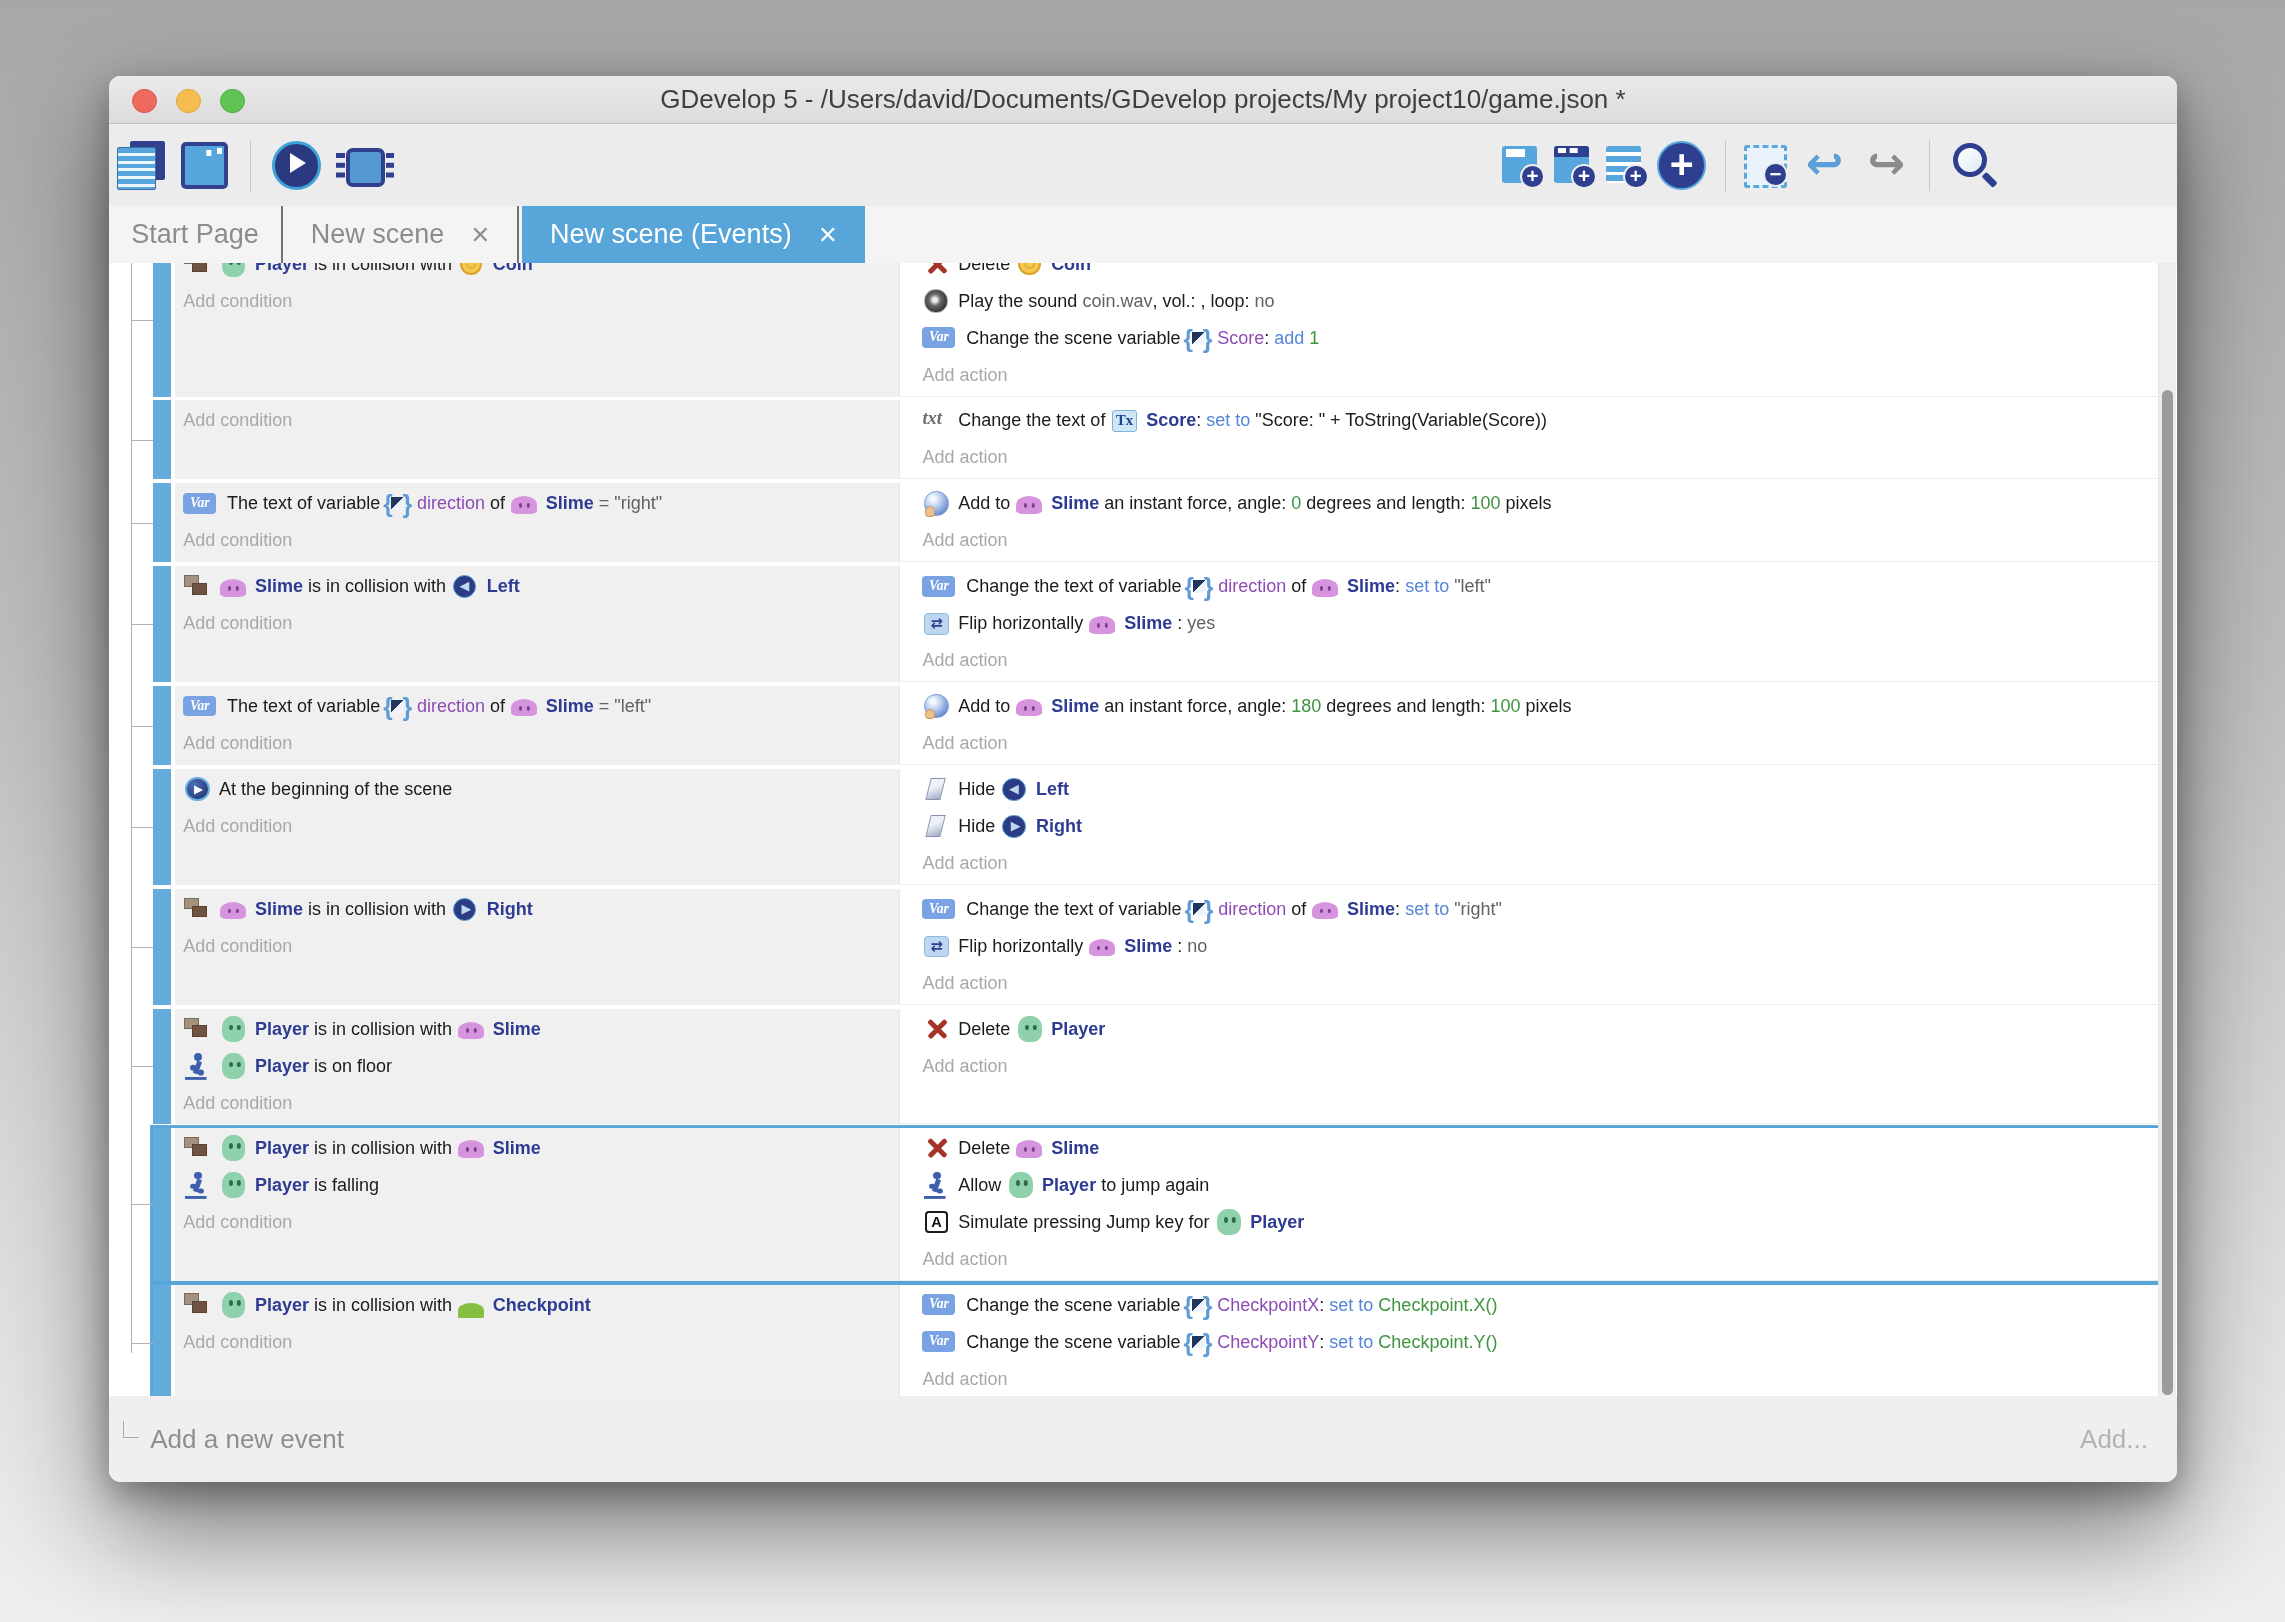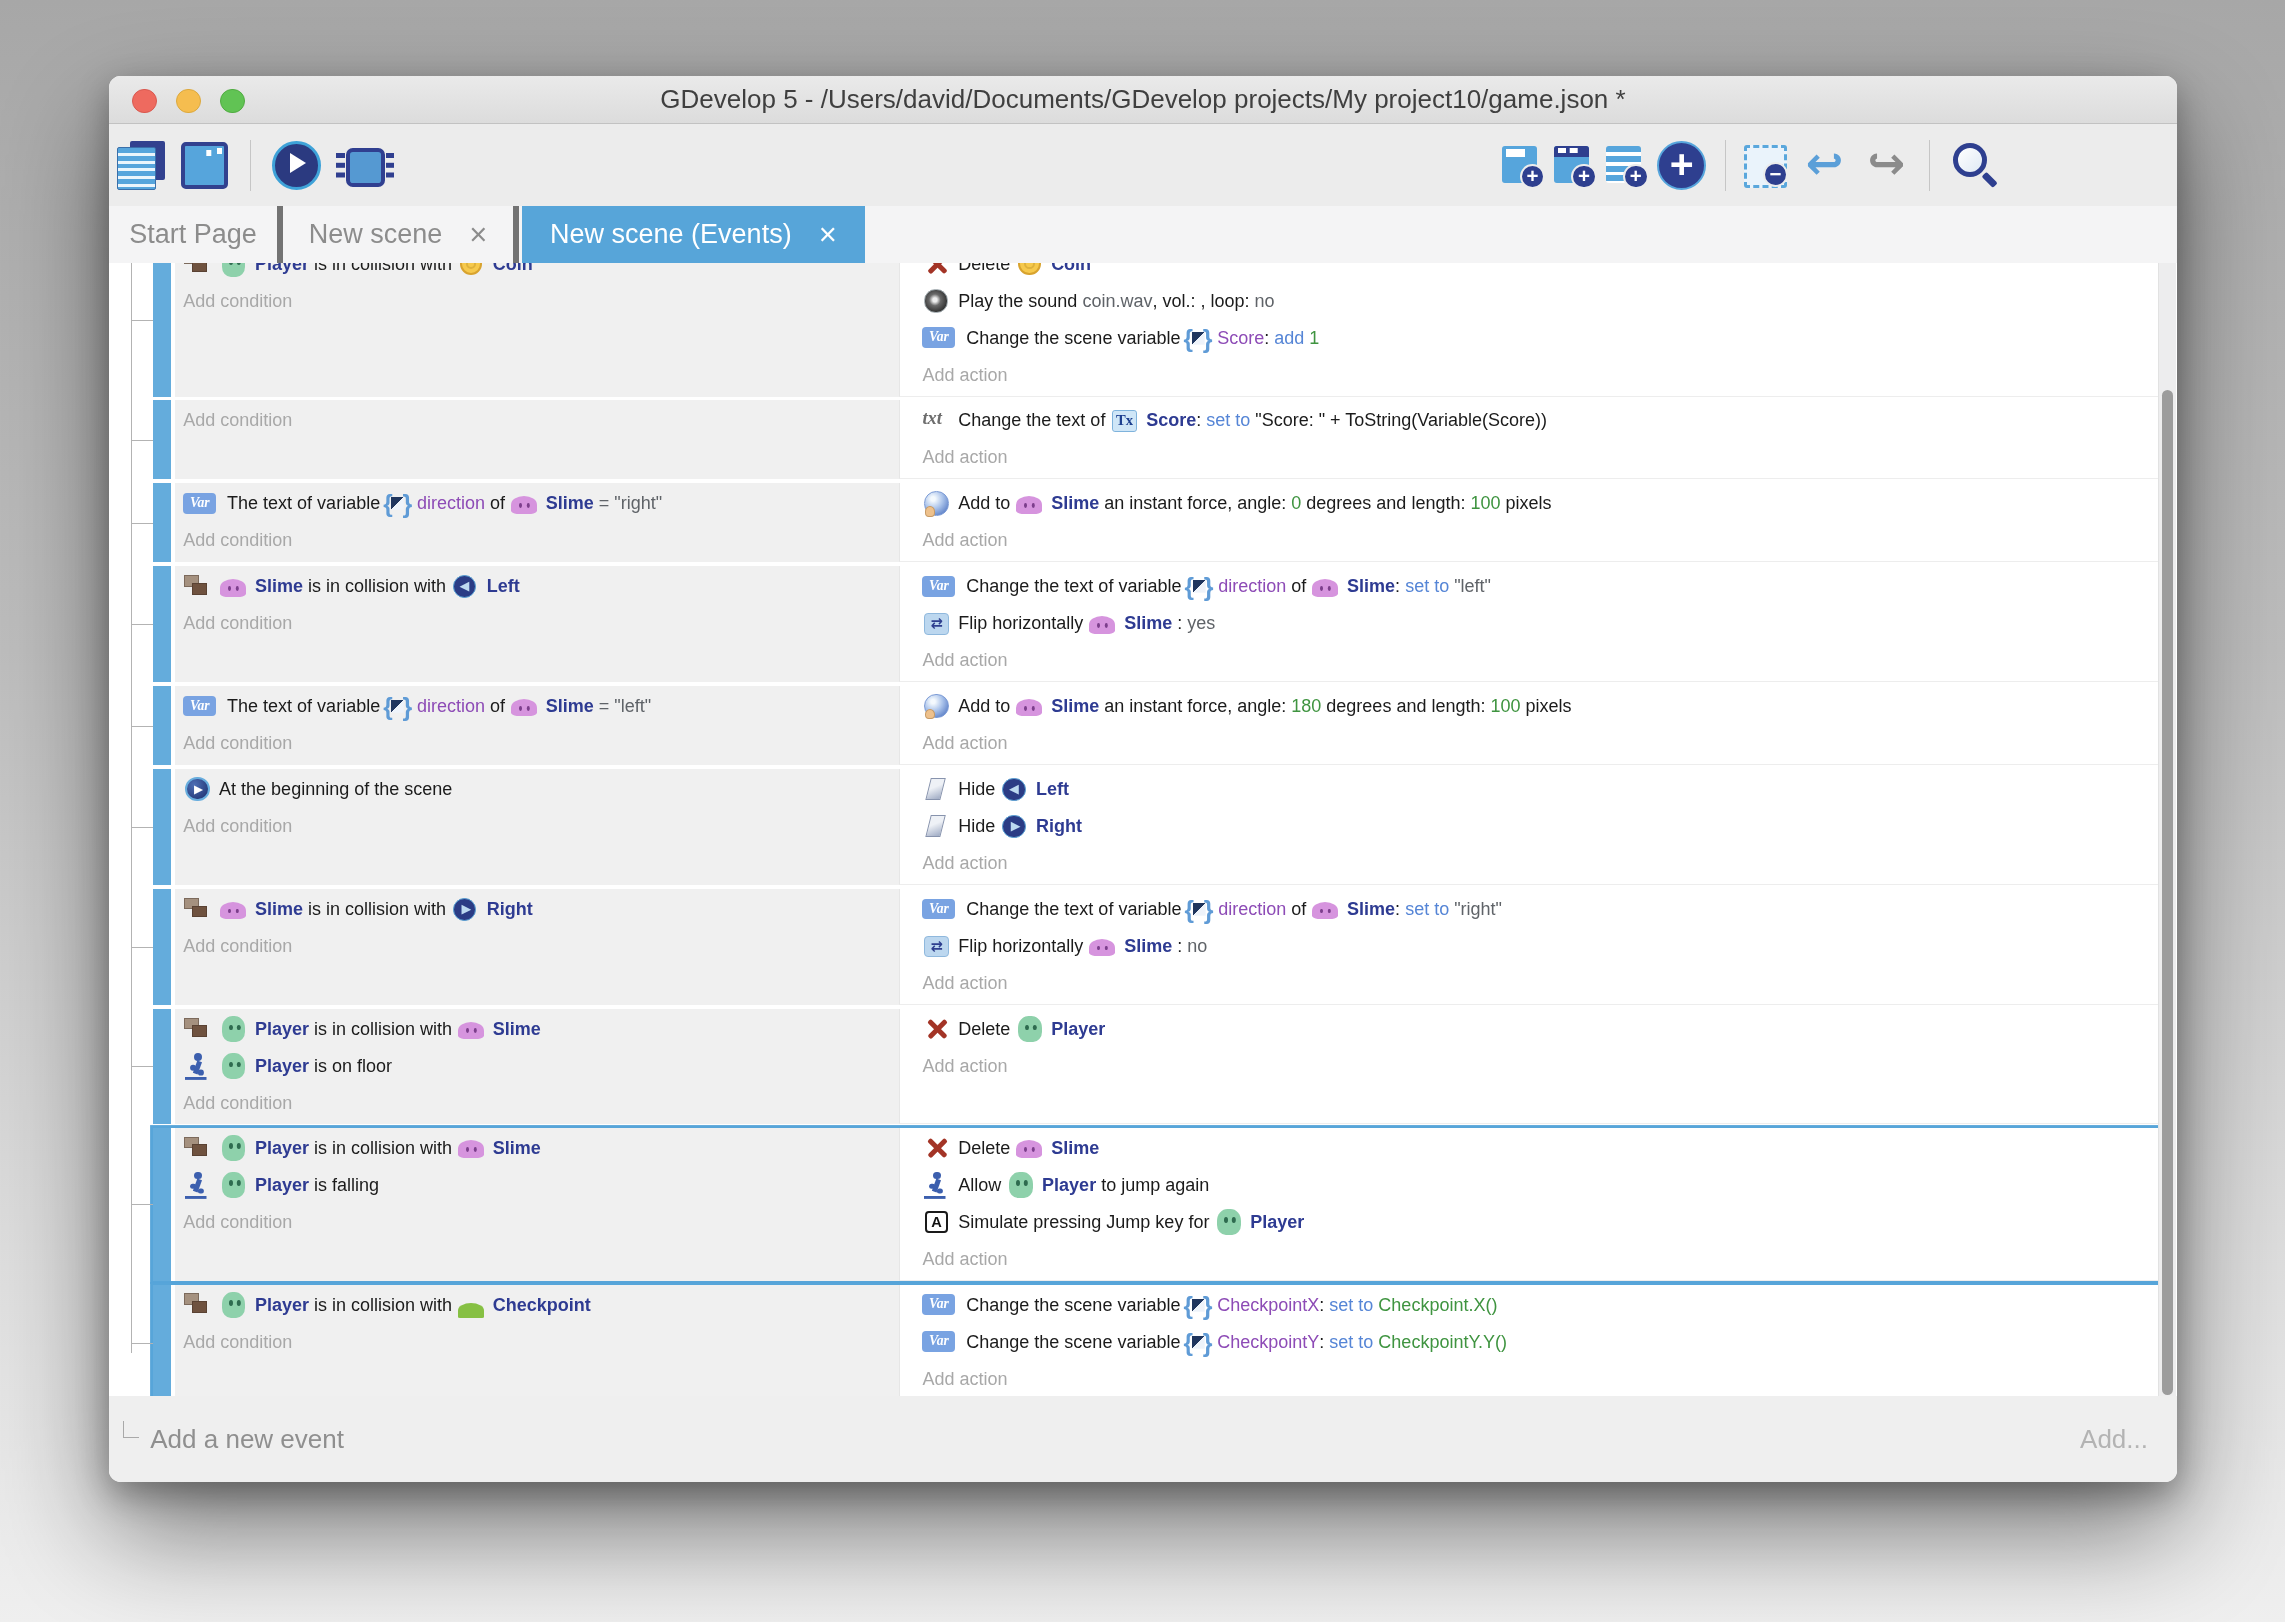--- a/index.html
+++ b/index.html
@@ -59,21 +59,21 @@
   .tb-redo::after{content:"\21AA";position:absolute;left:0;top:-3.9px;width:49px;text-align:center;
     font-size:45px;color:#8b8b8b;font-weight:bold;}
   .tb-search::before{content:"";position:absolute;left:3.9px;top:2px;width:24.4px;height:24.4px;border:5.9px solid #2e3f8f;
     border-radius:50%;background:linear-gradient(135deg,#ffffff,#dfe9f4);}
   .tb-search::after{content:"";position:absolute;right:4.9px;bottom:2px;width:6.8px;height:15.6px;background:#2e3f8f;
     transform:rotate(-45deg);border-radius:2px;}
 
   
   .tabbar{height:57px;background:#f4f4f5;display:flex;align-items:stretch;}
   .tab{display:flex;align-items:center;justify-content:center;font-size:27px;color:#8c8c8c;
-    border-right:6px solid #737373;box-sizing:border-box;}
+    border-right:2px solid #737373;box-sizing:border-box;}
   .tab .x{margin-left:27px;font-size:31px;line-height:31px;color:#8c8c8c;}
   .tab.active{background:#57a5d9;color:#fff;border-right:none;}
   .tab.active .x{color:#fff;}
   .t-start{width:174px;}
   .t-scene{width:236px;}
   .t-events{width:343px;margin-left:2.9px;}
 
   
   .sheet-area{position:relative;height:1135px;background:#fff;overflow:hidden;}
   .rail{position:absolute;left:22.4px;top:0;bottom:45px;width:1px;background:#b3b3b3;}
@@ -529,21 +529,21 @@
                 <span class="seg c-num">Checkpoint.X()</span>
               </div>
               <div class="line">
                 <span class="ic ic-var"></span>
                 <span class="seg">Change the scene variable </span>
                 <span class="ic ic-vartype"></span>
                 <span class="seg c-var">CheckpointY</span>
                 <span class="seg">: </span>
                 <span class="seg c-op">set to</span>
                 <span class="seg"> </span>
-                <span class="seg c-num">CheckpointY.Y()</span>
+                <span class="seg c-num">Checkpoint.Y()</span>
               </div>
               <div class="line add">Add action</div>
             </div>
           </div>
         </div>
       <div class="scroll-track">
         <div class="scroll-thumb"></div>
       </div>
     </div>
 

